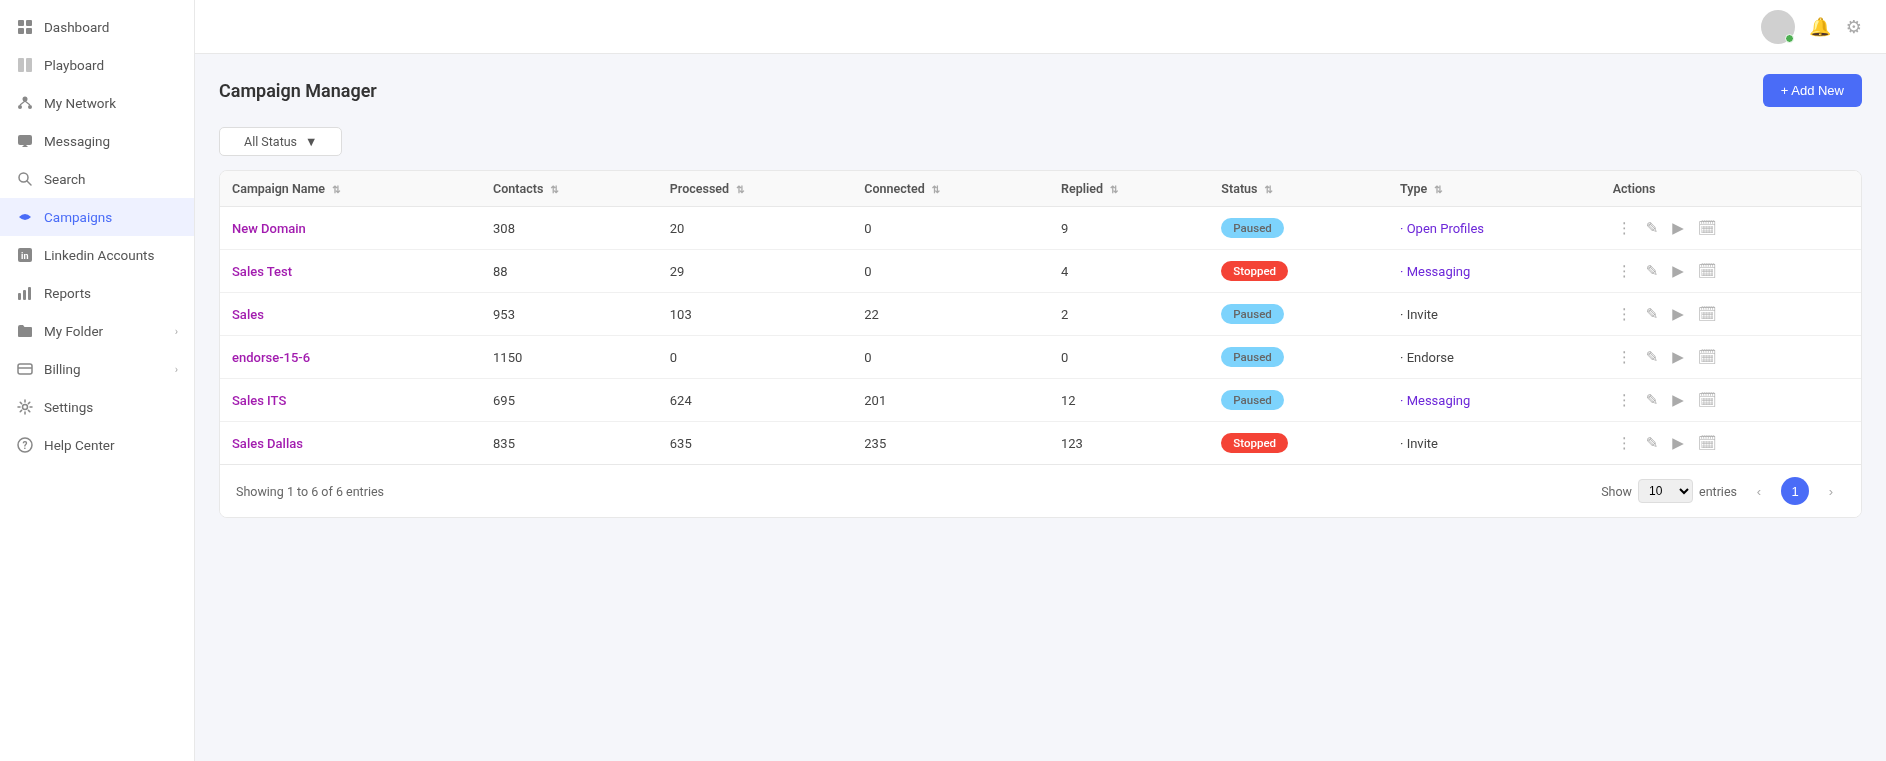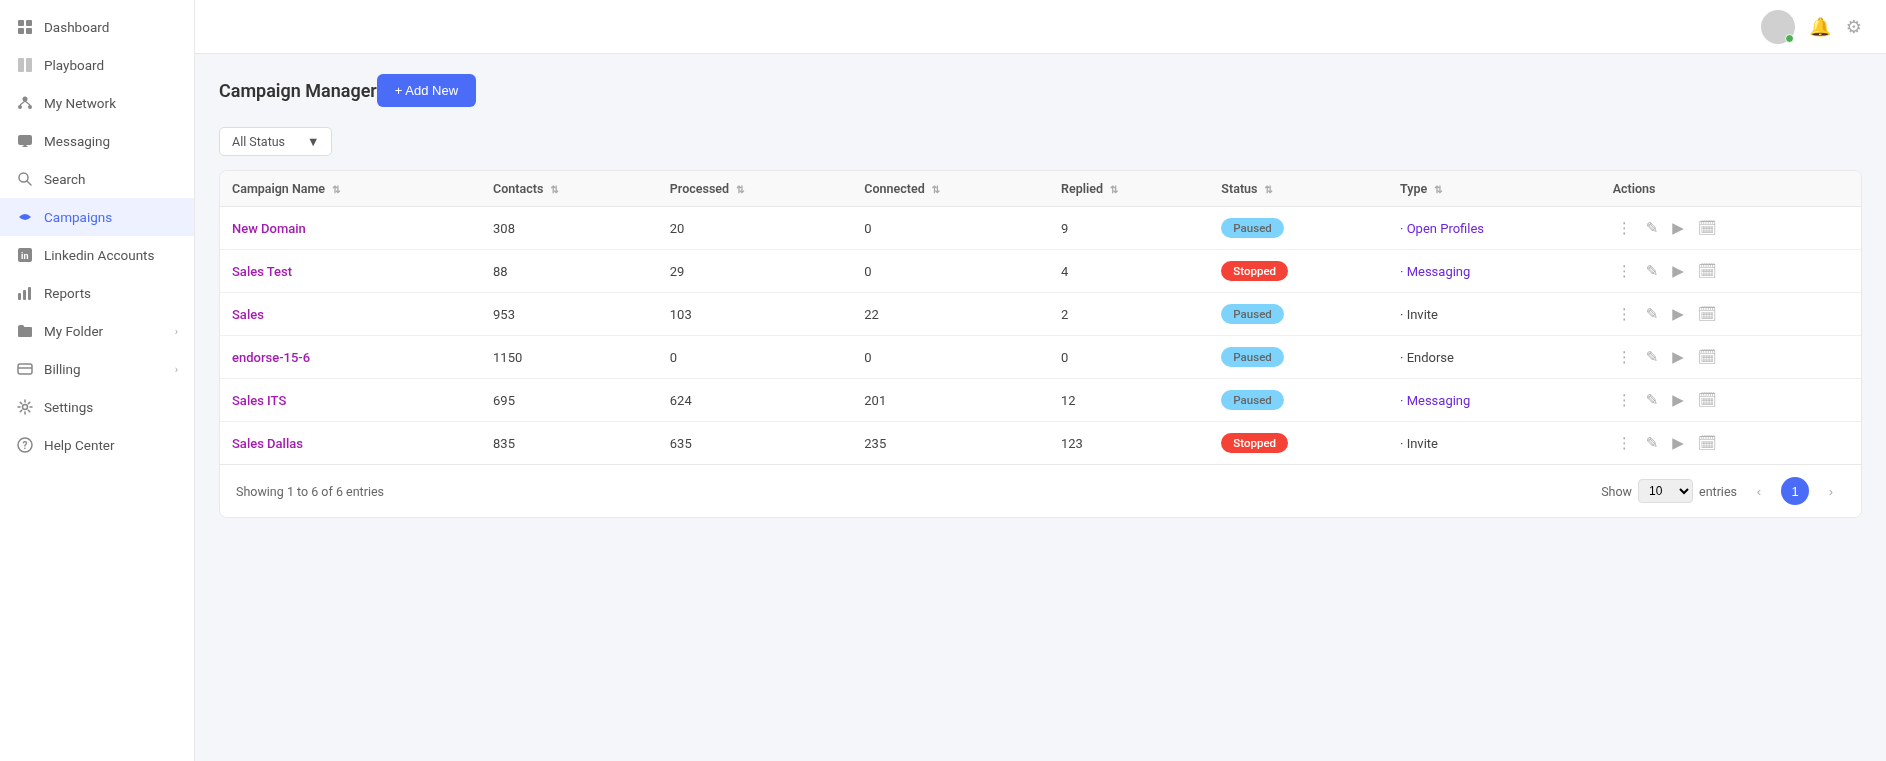--- a/index.html
+++ b/index.html
@@ -122,20 +122,21 @@
     
     .page-content {
       flex: 1;
       padding: 20px 24px;
       overflow-y: auto;
       background: #f5f6fa;
     }
     .page-header {
       display: flex;
       align-items: center;
+      justify-content: space-between;
       margin-bottom: 20px;
     }
     .page-title {
       font-size: 18px;
       font-weight: 600;
       color: #333;
     }
     .add-new-btn {
       background: #4a6cf7;
       color: #fff;
@@ -154,26 +155,26 @@
     .filters-row {
       display: flex;
       align-items: center;
       justify-content: space-between;
       margin-bottom: 14px;
     }
     .filter-dropdown {
       background: #fff;
       border: 1px solid #ddd;
       border-radius: 5px;
-      padding: 6px 12px;
+      padding: 6px 24px;
       font-size: 12.5px;
       cursor: pointer;
       display: flex;
       align-items: center;
-      gap: 22px;
+      gap: 8px;
       color: #555;
     }
     .search-box {
       display: flex;
       align-items: center;
       gap: 8px;
     }
     .search-label {
       font-size: 13px;
       color: #555;

